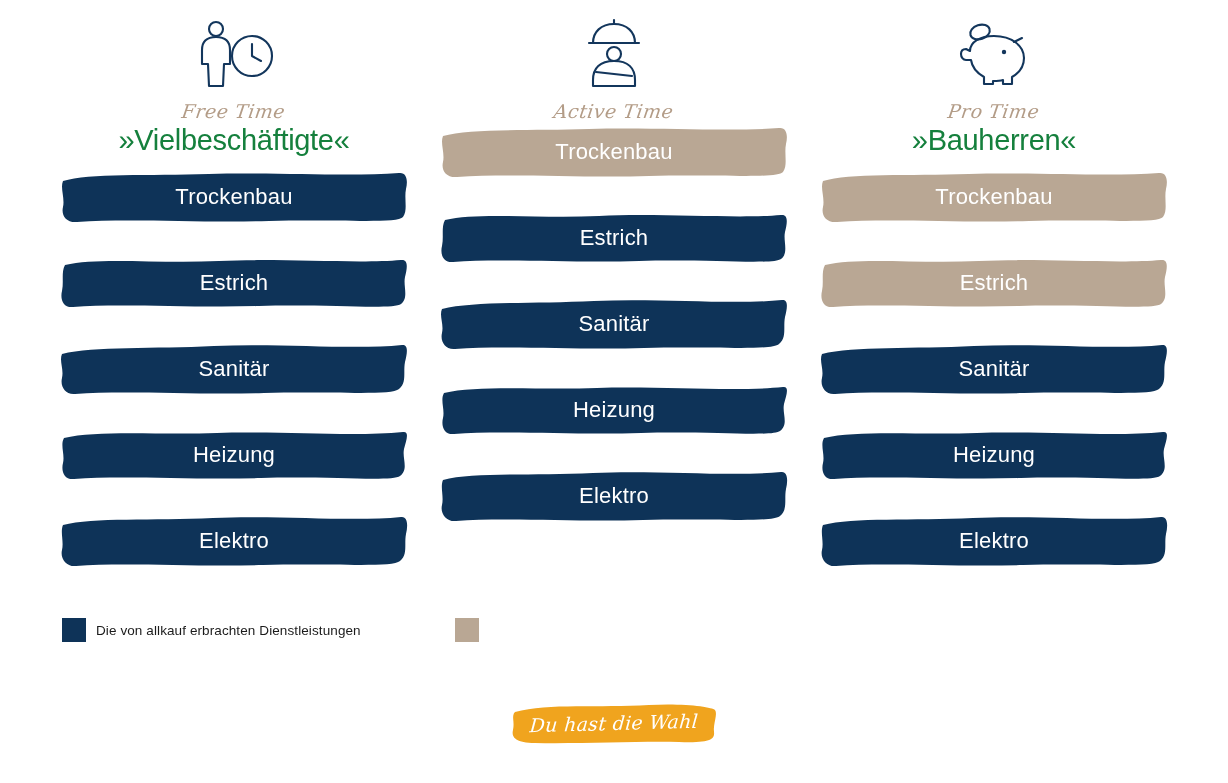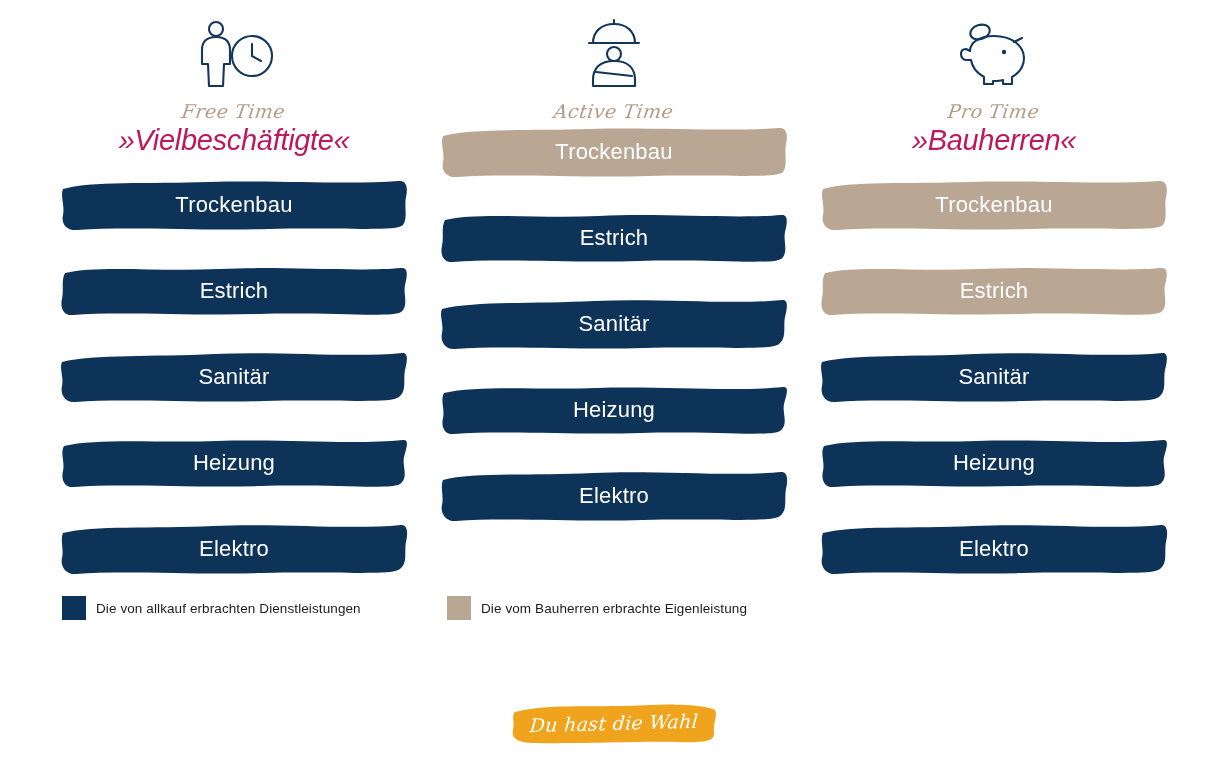--- a/index.html
+++ b/index.html
@@ -48,25 +48,24 @@
     font-size: 19px;
     color: #b39c87;
     letter-spacing: 0.5px;
     margin-bottom: 2px;
     transform: skewX(-8deg);
   }
 
   .col-title {
     font-family: "Liberation Sans", sans-serif;
     font-size: 29px;
-    color: #be185d;
+    color: #15803d;
     letter-spacing: -0.3px;
-    margin-bottom: 20px;
+    margin-bottom: 12px;
     font-weight: 400;
-    font-style: italic;
   }
 
   
   .bars {
     width: 350px;
     display: flex;
     flex-direction: column;
     gap: 30px;
   }
 
@@ -88,24 +87,24 @@
     color: #ffffff;
     font-size: 22px;
     letter-spacing: 0.2px;
     z-index: 2;
   }
 
   
   .legend {
     position: absolute;
     left: 62px;
-    top: 596px;
+    top: 618px;
     display: flex;
     align-items: flex-start;
-    gap: 0;
+    gap: 8px;
     width: 900px;
   }
   .legend-item {
     display: flex;
     align-items: center;
     gap: 10px;
   }
   .legend-item.first { width: 385px; }
   .legend-swatch {
     width: 24px;
@@ -344,21 +343,20 @@
 
   </div>
 
   <div class="legend">
     <div class="legend-item first">
       <div class="legend-swatch" style="background:#0e3358;"></div>
       <div class="legend-text">Die von allkauf erbrachten Dienstleistungen</div>
     </div>
     <div class="legend-item">
       <div class="legend-swatch" style="background:#b9a794;"></div>
-      <div class="legend-text">Die vom Bauherren erbrachte Eigenleistung</div>
     </div>
   </div>
 
   <div class="footer-badge">
     <div class="badge-wrap">
       <svg viewBox="0 0 210 46" preserveAspectRatio="none">
         <path d="M6,12 C40,3 90,8 140,5 C175,3 203,7 206,10 C209,14 204,24 205,32 C206,40 200,43 170,42 C130,41 70,44 26,43 C8,43 2,38 4,30 C6,22 2,16 6,12 Z" fill="#f0a41e"></path>
       </svg>
       <div class="badge-text">Du hast die Wahl</div>
     </div>

